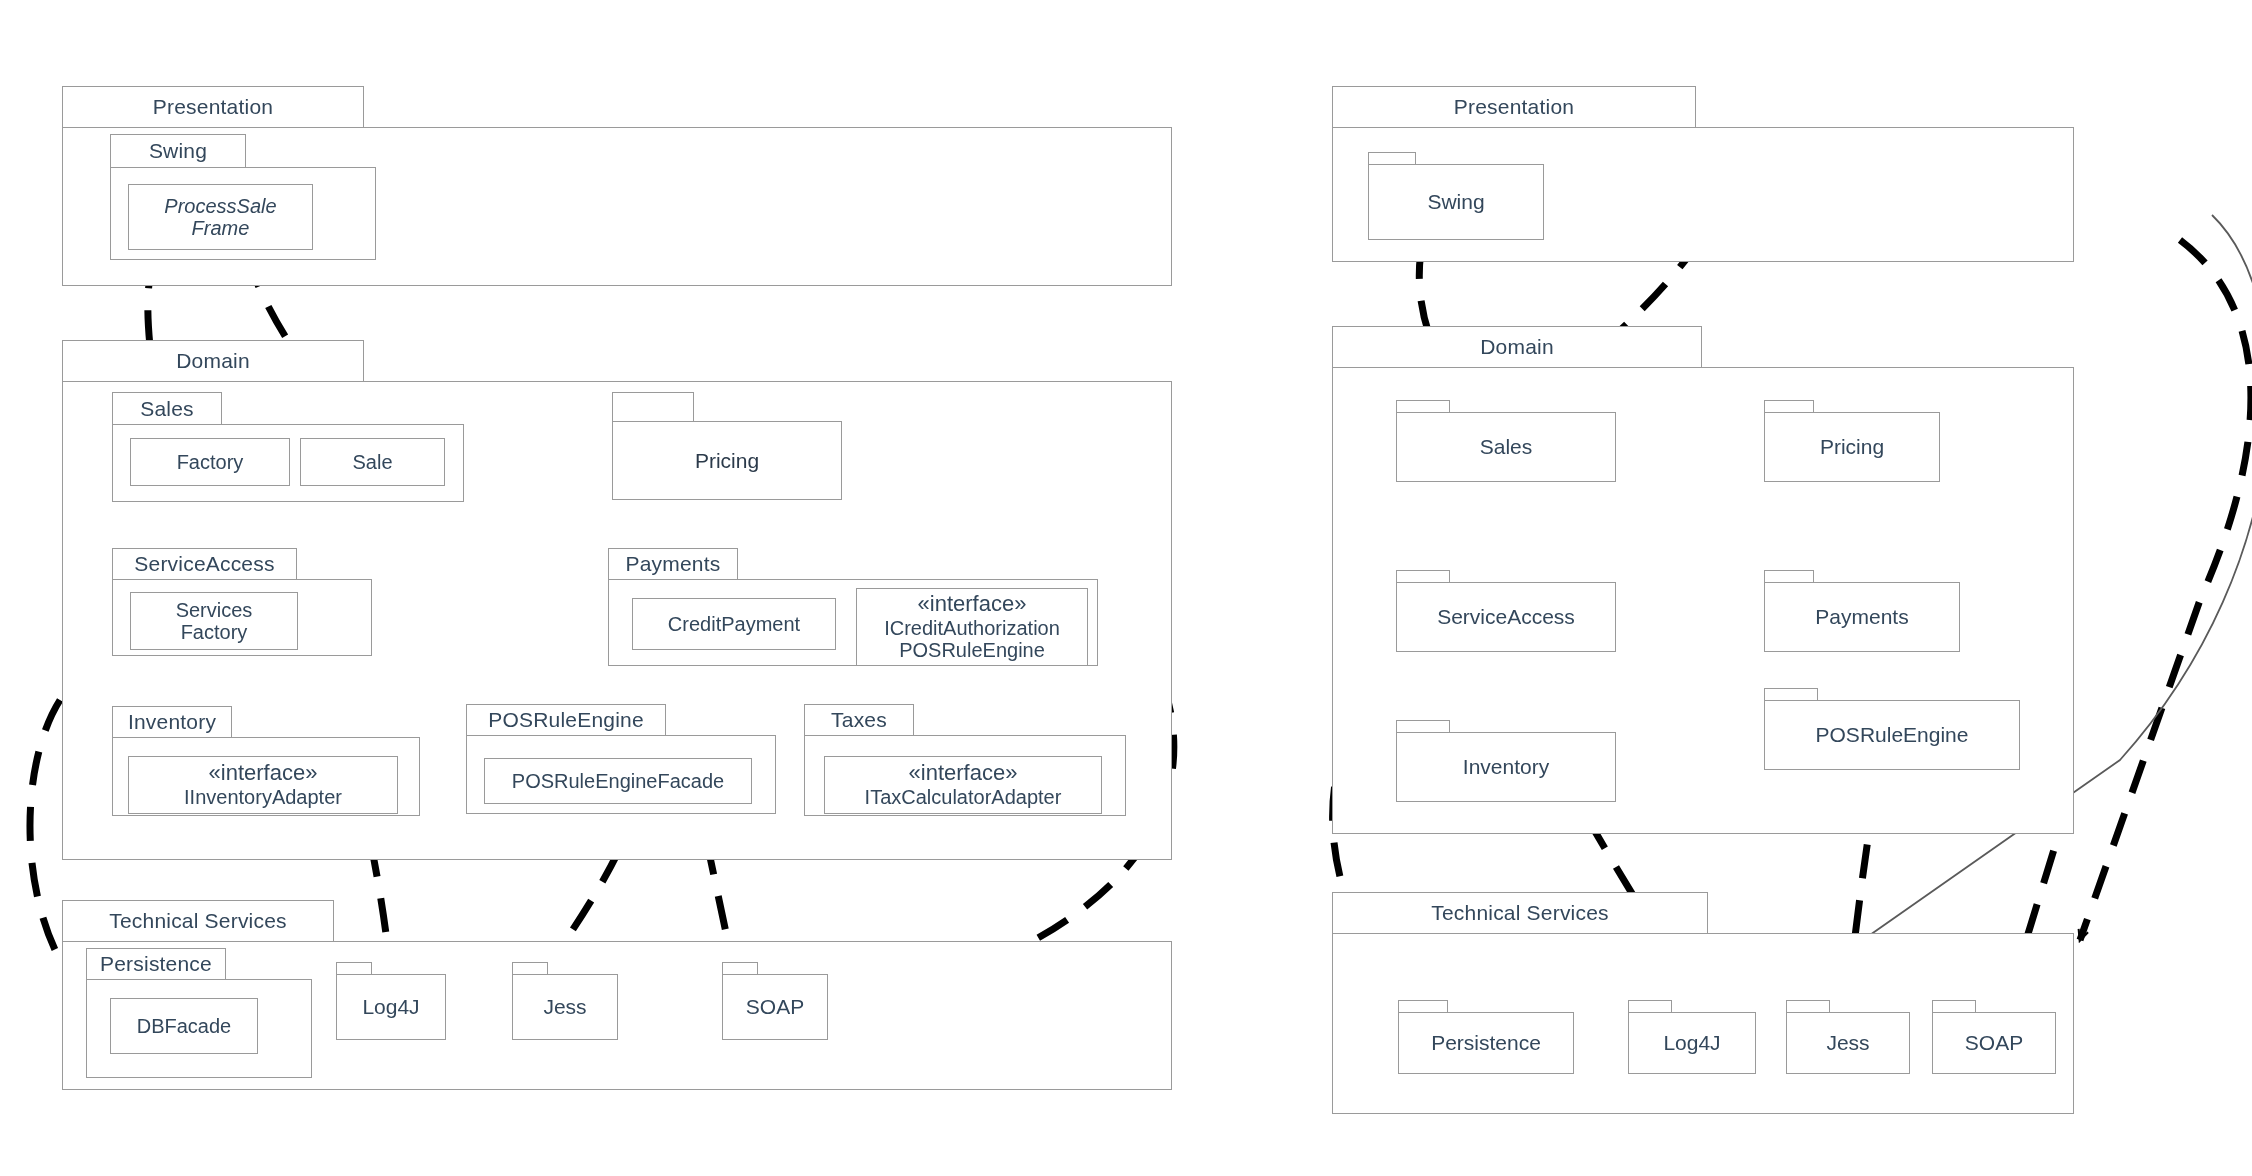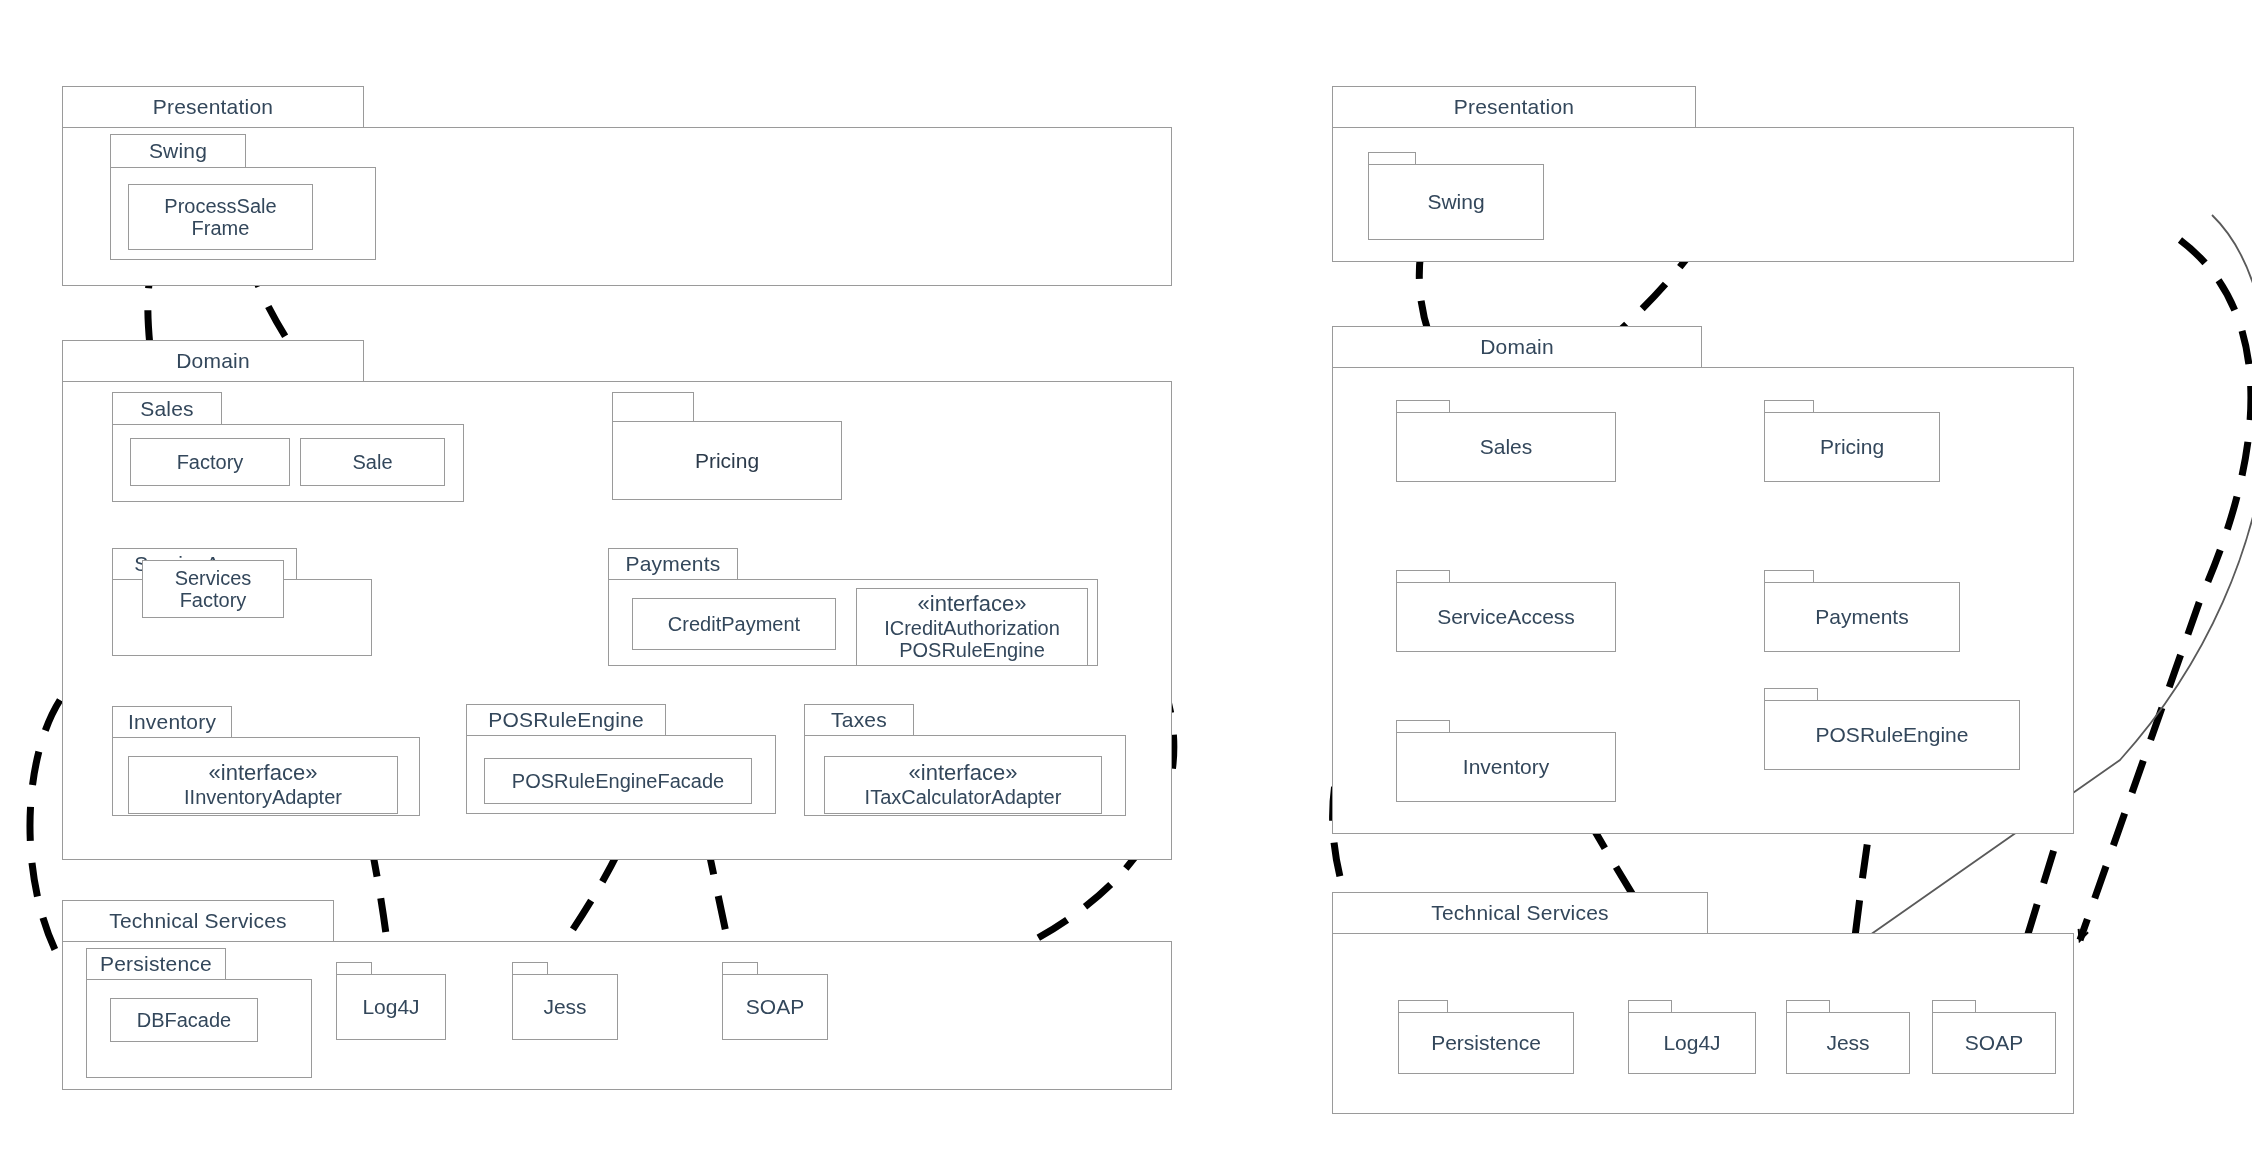--- a/index.html
+++ b/index.html
@@ -87,21 +87,21 @@
       <span class="lbl">Presentation</span>
     </div>
     <div class="body" style="top:41px;width:1110px;height:159px;"></div>
   </div>
   <div class="pkg" style="left:110px;top:134px;width:266px;height:126px;">
     <div class="tab" style="width:136px;height:34px;">
       <span class="lbl">Swing</span>
     </div>
     <div class="body" style="top:33px;width:266px;height:93px;"></div>
   </div>
-  <div class="cls" style="left:128px;top:184px;width:185px;height:66px;">
+  <div class="cls" style="left:128px;top:184px;width:185px;height:66px;font-style:italic;">
     <span class="ln">ProcessSale</span>
     <span class="ln">Frame</span>
   </div>
 
   <div class="pkg" style="left:62px;top:340px;width:1110px;height:520px;">
     <div class="tab" style="width:302px;height:42px;">
       <span class="lbl">Domain</span>
     </div>
     <div class="body" style="top:41px;width:1110px;height:479px;"></div>
   </div>
@@ -125,21 +125,21 @@
       <span class="lbl" style="font-size:21px;">Pricing</span>
     </div>
   </div>
 
   <div class="pkg" style="left:112px;top:548px;width:260px;height:108px;">
     <div class="tab" style="width:185px;height:32px;">
       <span class="lbl">ServiceAccess</span>
     </div>
     <div class="body" style="top:31px;width:260px;height:77px;"></div>
   </div>
-  <div class="cls" style="left:130px;top:560px;width:142px;height:58px;margin-left:12px;">
+  <div class="cls" style="left:130px;top:592px;width:168px;height:58px;">
     <span class="ln">Services</span>
     <span class="ln">Factory</span>
   </div>
 
   <div class="pkg" style="left:608px;top:548px;width:490px;height:118px;">
     <div class="tab" style="width:130px;height:32px;">
       <span class="lbl">Payments</span>
     </div>
     <div class="body" style="top:31px;width:490px;height:87px;"></div>
   </div>
@@ -189,21 +189,21 @@
       <span class="lbl">Technical Services</span>
     </div>
     <div class="body" style="top:41px;width:1110px;height:149px;"></div>
   </div>
   <div class="pkg" style="left:86px;top:948px;width:226px;height:130px;">
     <div class="tab" style="width:140px;height:32px;">
       <span class="lbl">Persistence</span>
     </div>
     <div class="body" style="top:31px;width:226px;height:99px;"></div>
   </div>
-  <div class="cls" style="left:110px;top:998px;width:148px;height:44px;">
+  <div class="cls" style="left:110px;top:998px;width:148px;height:56px;">
     <span class="ln">DBFacade</span>
   </div>
 
   <div class="fpkg" style="left:336px;top:962px;width:110px;height:78px;">
     <div class="ftab" style="width:36px;"></div>
     <div class="fbody">
       <span class="lbl">Log4J</span>
     </div>
   </div>
   <div class="fpkg" style="left:512px;top:962px;width:106px;height:78px;">

